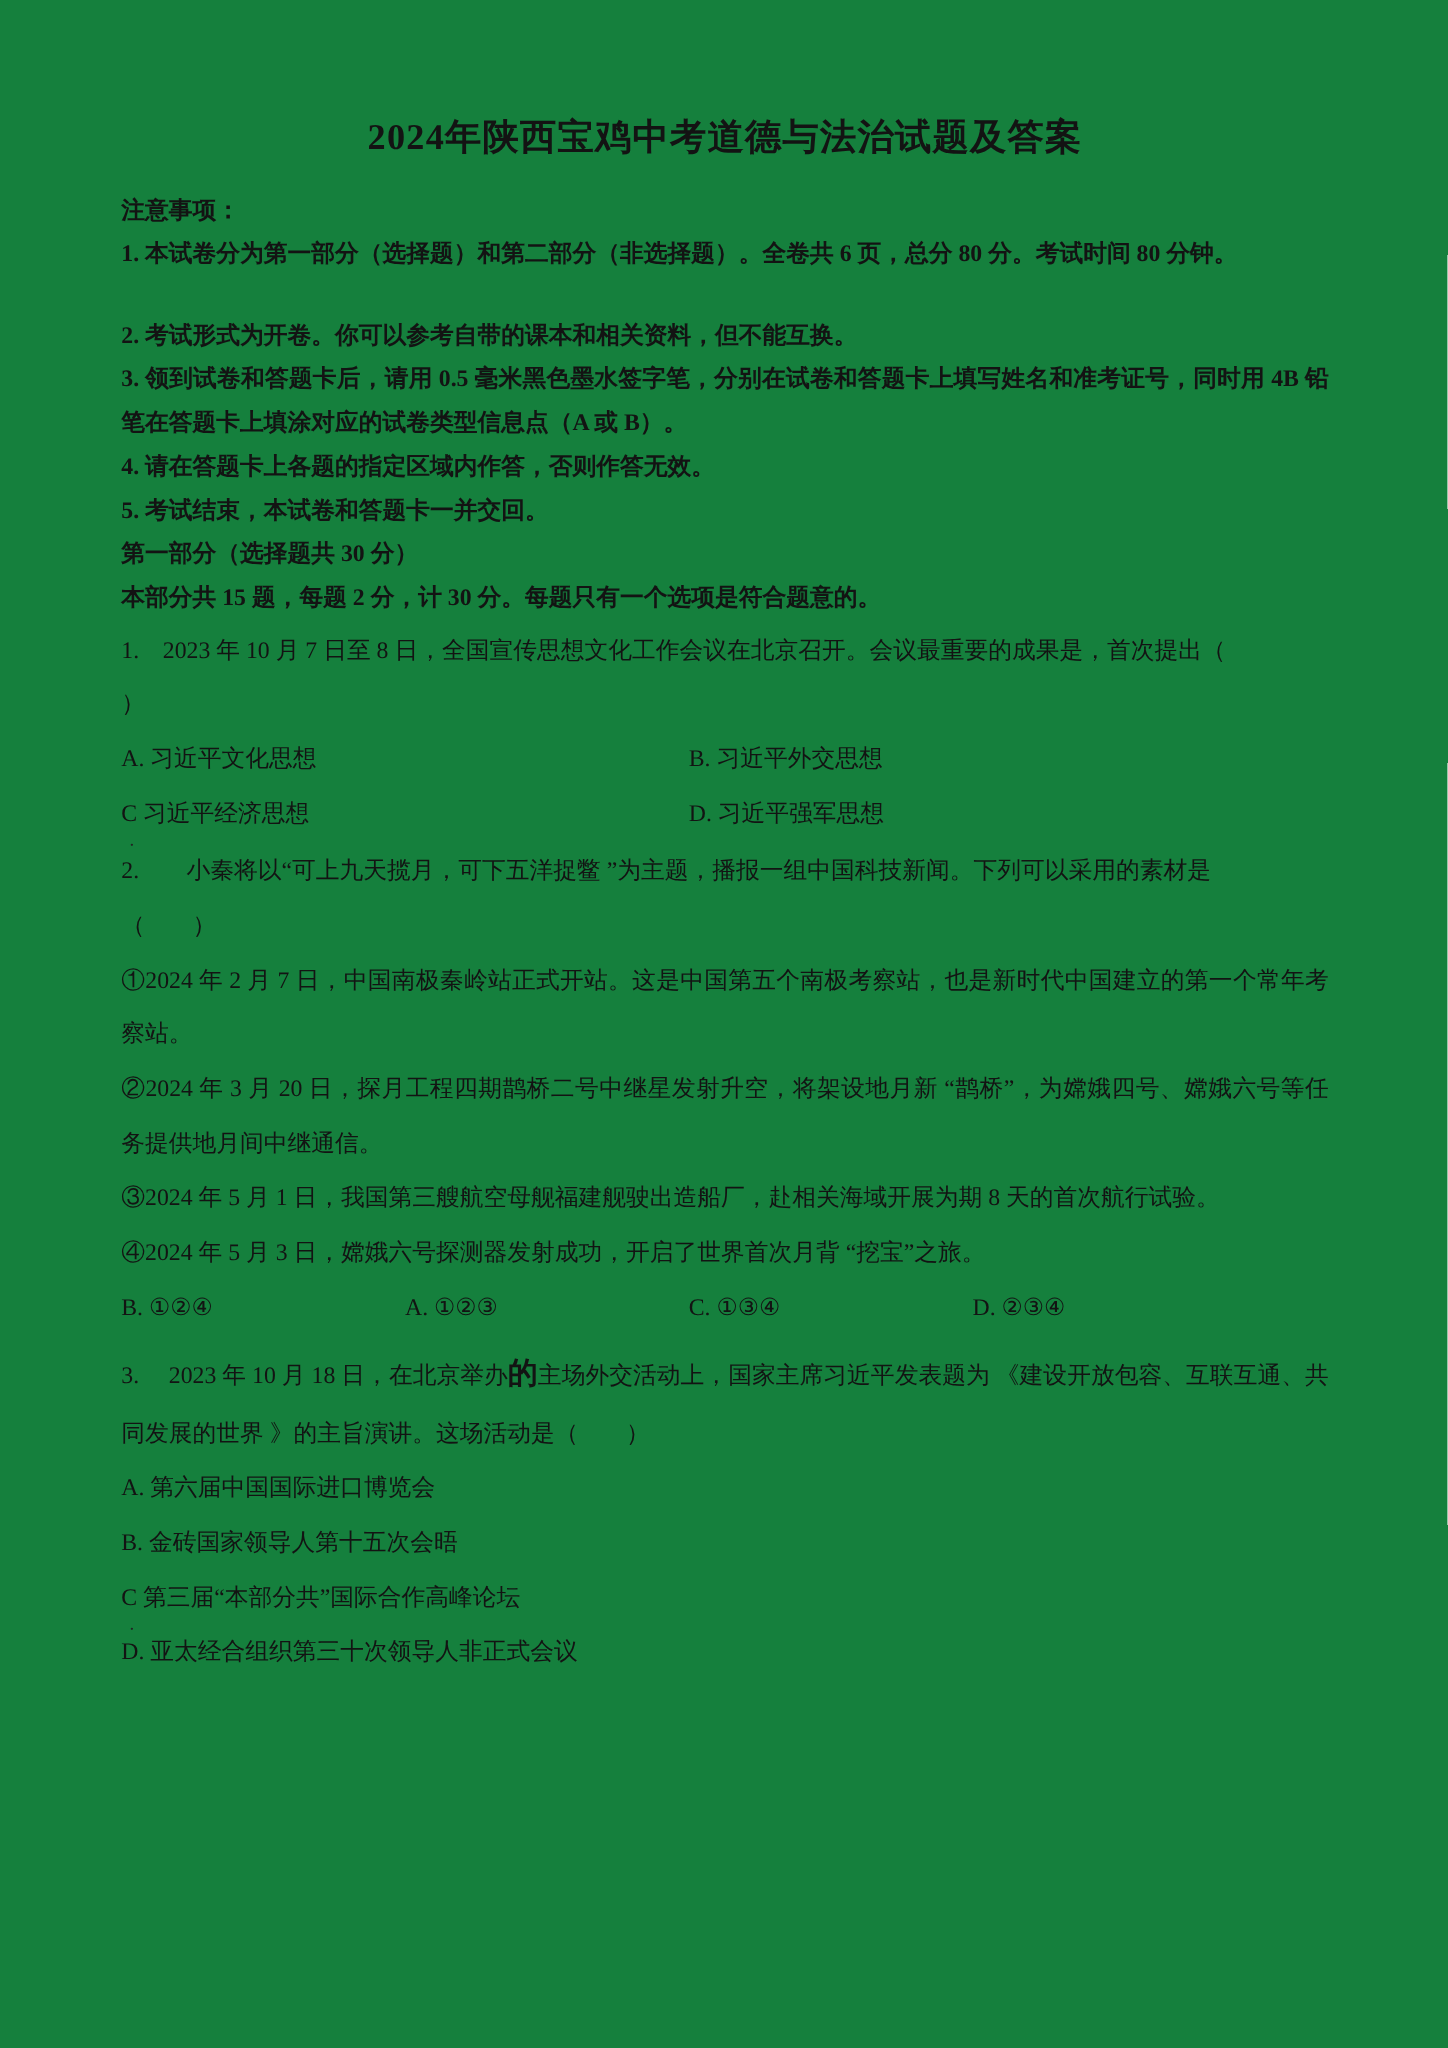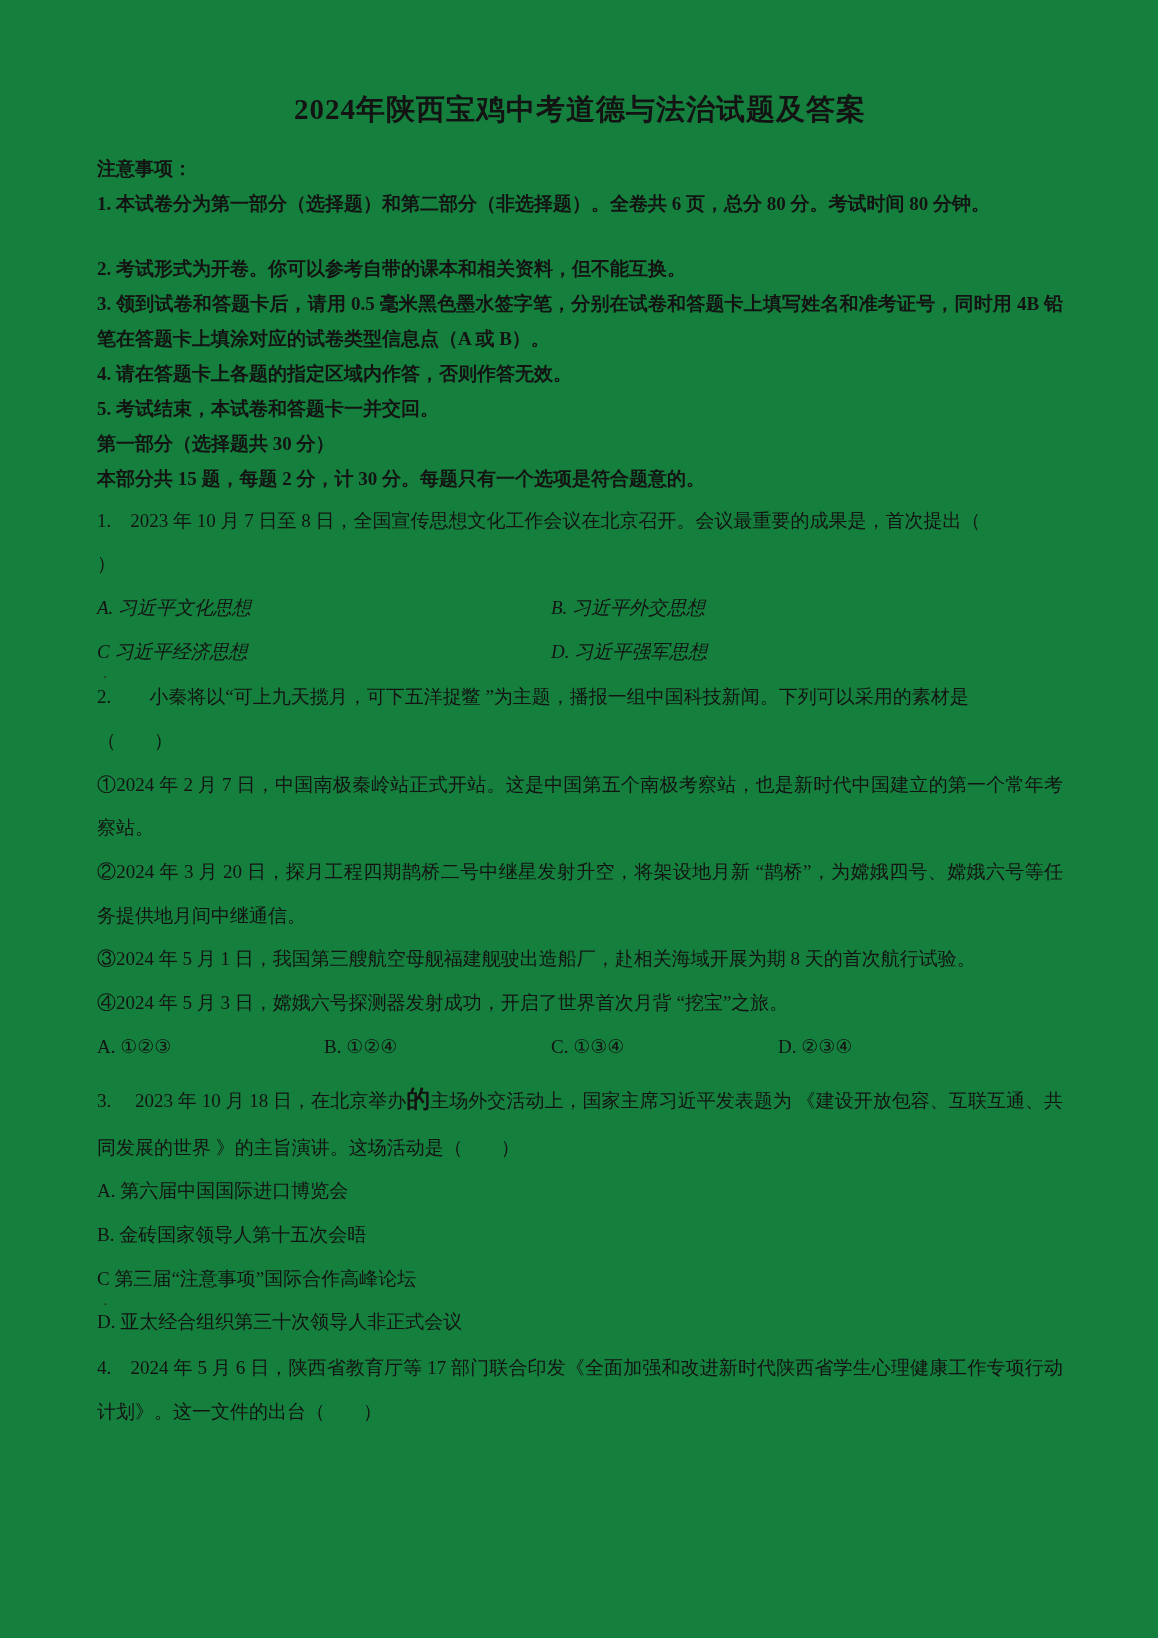--- a/index.html
+++ b/index.html
@@ -33,21 +33,20 @@
   .gap-after { margin-bottom: 30px; }
   .center { text-align: center; }
   .qarea p {
     font-size: 19px;
     line-height: 2.3;
     text-align: justify;
   }
   .options-grid {
     display: grid;
     grid-template-columns: 47% 53%;
-    font-style: italic;
   }
   .options-row {
     display: grid;
     grid-template-columns: 23.5% 23.5% 23.5% 29.5%;
   }
   .opt { position: relative; }
   .stray-dot {
     position: absolute;
     left: 6px;
     bottom: -12px;
@@ -97,39 +96,36 @@
     </section>
 
     <section class="q">
       <p>2.　　小秦将以“可上九天揽月，可下五洋捉鳖 ”为主题，播报一组中国科技新闻。下列可以采用的素材是</p>
       <p>（　　）</p>
       <p>①2024 年 2 月 7 日，中国南极秦岭站正式开站。这是中国第五个南极考察站，也是新时代中国建立的第一个常年考察站。</p>
       <p>②2024 年 3 月 20 日，探月工程四期鹊桥二号中继星发射升空，将架设地月新 “鹊桥”，为嫦娥四号、嫦娥六号等任务提供地月间中继通信。</p>
       <p>③2024 年 5 月 1 日，我国第三艘航空母舰福建舰驶出造船厂，赴相关海域开展为期 8 天的首次航行试验。</p>
       <p>④2024 年 5 月 3 日，嫦娥六号探测器发射成功，开启了世界首次月背 “挖宝”之旅。</p>
       <div class="options-row">
+        <p class="opt">B.  ①②④</p>
         <p class="opt">A.  ①②③</p>
-        <p class="opt">B.  ①②④</p>
         <p class="opt">C.  ①③④</p>
         <p class="opt">D.  ②③④</p>
       </div>
     </section>
 
     <section class="q">
       <p>
         <span>3.　 2023 年 10 月 18 日，在北京举办</span><span class="emph">的</span><span>主场外交活动上，国家主席习近平发表题为 《建设开放包容、互联互通、共同发展的世界 》的主旨演讲。这场活动是（　　）</span>
       </p>
       <p class="opt">A.  第六届中国国际进口博览会</p>
       <p class="opt">B.  金砖国家领导人第十五次会晤</p>
       <p class="opt">
-        <span>C  第三届“注意事项”国际合作高峰论坛</span>
+        <span>C  第三届“本部分共”国际合作高峰论坛</span>
         <span class="stray-dot">·</span>
       </p>
       <p class="opt">D.  亚太经合组织第三十次领导人非正式会议</p>
     </section>
 
-    <section class="q">
-      <p>4.　2024 年 5 月 6 日，陕西省教育厅等 17 部门联合印发《全面加强和改进新时代陕西省学生心理健康工作专项行动计划》。这一文件的出台（　　）</p>
-    </section>
 
   </div>
 
 </div>
 
 </body></html>

